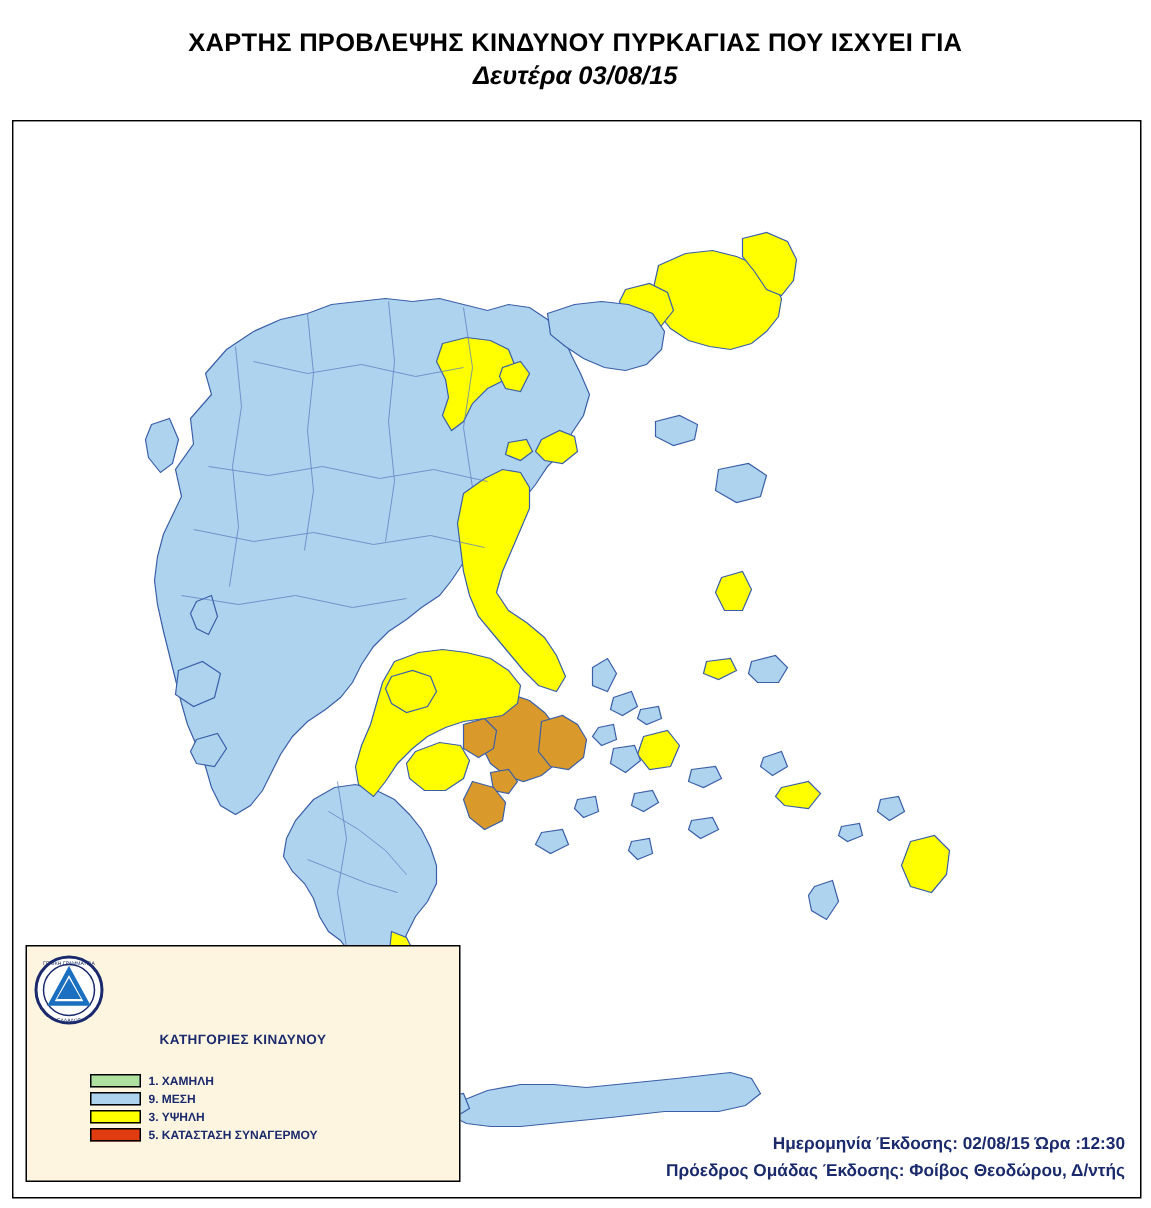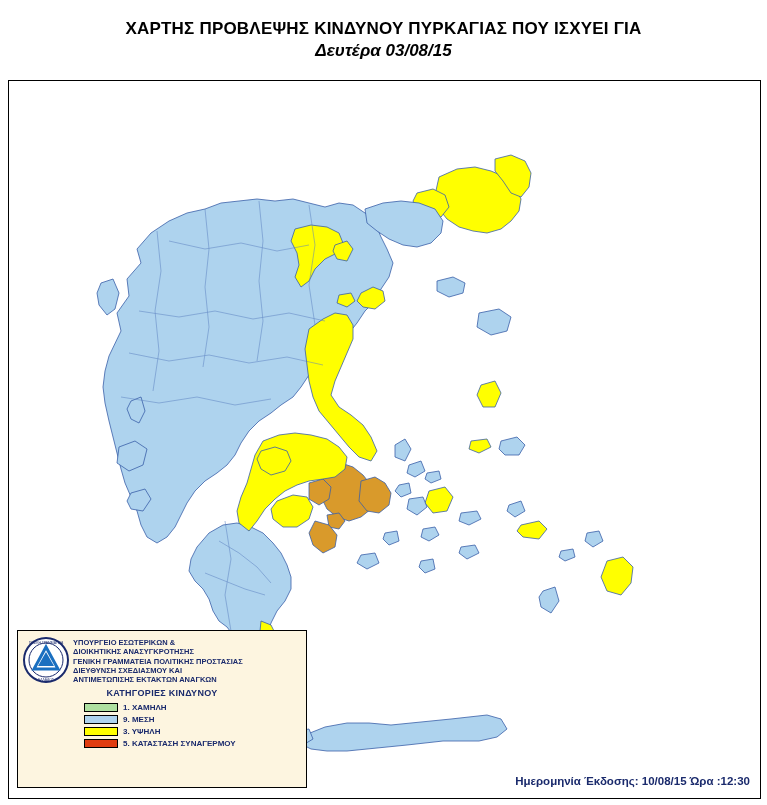--- a/index.html
+++ b/index.html
@@ -88,22 +88,22 @@
   }
   .legend-title {
     text-align: center;
     font-size: 9px;
     font-weight: bold;
     color: #1a2a6c;
     margin-top: 2px;
     letter-spacing: 0.3px;
   }
   .legend-rows {
-    margin-top: 3px;
-    padding-left: 66px;
+    margin-top: 16px;
+    padding-left: 42px;
   }
   .legend-row {
     display: flex;
     align-items: center;
     height: 12px;
   }
   .swatch {
     width: 34px;
     height: 9px;
     border: 1px solid #000;
@@ -263,27 +263,20 @@
         <div class="emblem">
           <svg width="48" height="48" viewBox="0 0 48 48">
             <circle cx="24" cy="24" r="22" fill="#ffffff" stroke="#1a2a6c" stroke-width="2"></circle>
             <circle cx="24" cy="24" r="17" fill="#ffffff" stroke="#1a2a6c" stroke-width="1"></circle>
             <polygon points="24,11 36,33 12,33" fill="none" stroke="#1a6fc0" stroke-width="3"></polygon>
             <polygon points="24,16 32,30 16,30" fill="#1a6fc0"></polygon>
             <text x="24" y="7.5" font-size="3.4" text-anchor="middle" fill="#1a2a6c" font-family="Liberation Sans, sans-serif">ΓΕΝΙΚΗ ΓΡΑΜΜΑΤΕΙΑ</text>
             <text x="24" y="45" font-size="3.4" text-anchor="middle" fill="#1a2a6c" font-family="Liberation Sans, sans-serif">ΕΛΛΑΔΟΣ</text>
           </svg>
         </div>
-        <div class="ministry-text">
-          <div>ΥΠΟΥΡΓΕΙΟ ΕΣΩΤΕΡΙΚΩΝ &amp;</div>
-          <div>ΔΙΟΙΚΗΤΙΚΗΣ ΑΝΑΣΥΓΚΡΟΤΗΣΗΣ</div>
-          <div>ΓΕΝΙΚΗ ΓΡΑΜΜΑΤΕΙΑ ΠΟΛΙΤΙΚΗΣ ΠΡΟΣΤΑΣΙΑΣ</div>
-          <div>ΔΙΕΥΘΥΝΣΗ ΣΧΕΔΙΑΣΜΟΥ ΚΑΙ</div>
-          <div>ΑΝΤΙΜΕΤΩΠΙΣΗΣ ΕΚΤΑΚΤΩΝ ΑΝΑΓΚΩΝ</div>
-        </div>
       </div>
 
       <div class="legend-title">ΚΑΤΗΓΟΡΙΕΣ ΚΙΝΔΥΝΟΥ</div>
 
       <div class="legend-rows">
         <div class="legend-row">
           <span class="swatch" style="background:#aee0a0"></span>
           <span class="legend-label">1. ΧΑΜΗΛΗ</span>
         </div>
         <div class="legend-row">
@@ -296,17 +289,18 @@
         </div>
         <div class="legend-row">
           <span class="swatch" style="background:#e03c10"></span>
           <span class="legend-label">5. ΚΑΤΑΣΤΑΣΗ ΣΥΝΑΓΕΡΜΟΥ</span>
         </div>
       </div>
 
     </div>
 
     <div class="footer-right">
-      <div>Ημερομηνία Έκδοσης: 10/08/15  Ώρα :12:30</div>
+      <div>Ημερομηνία Έκδοσης: 02/08/15  Ώρα :12:30</div>
+      <div>Πρόεδρος Ομάδας Έκδοσης: Φοίβος Θεοδώρου, Δ/ντής</div>
     </div>
   </div>
 
 </div>
 
 </body></html>

